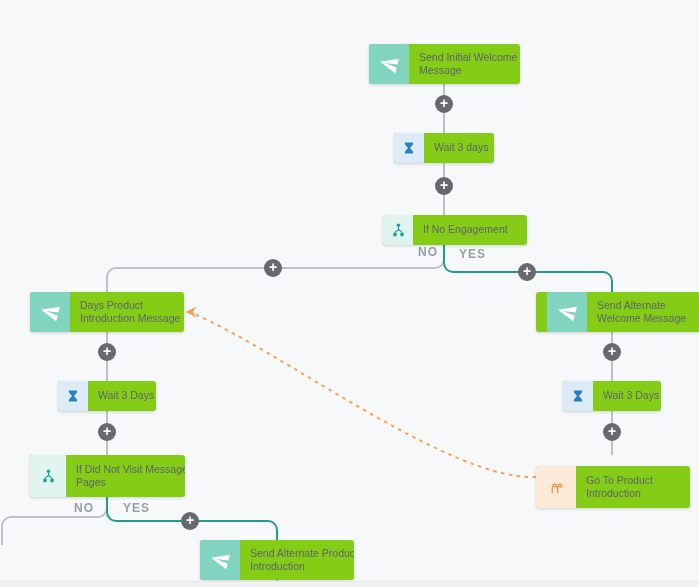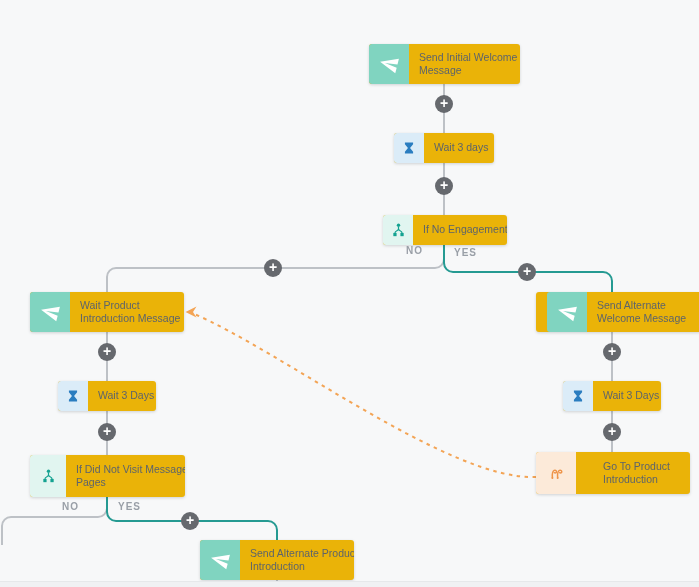--- a/index.html
+++ b/index.html
@@ -2,21 +2,21 @@
 <html><head>
 <meta charset="utf-8">
 <style>
   html,body{margin:0;padding:0;background:#f7f8f9;}
   .canvas{
     position:relative;width:699px;height:587px;background:#f7f8f9;
     overflow:hidden;font-family:"Liberation Sans",sans-serif;
   }
   svg.wires{position:absolute;left:0;top:0;z-index:1;}
   .node{
-    position:absolute;display:flex;align-items:stretch;background:#eab308;
+    position:absolute;display:flex;align-items:stretch;background:#84cc16;
     border-radius:3px;box-shadow:0 1px 3px rgba(50,60,70,0.20);z-index:2;cursor:pointer;
   }
   .node-icon{
     flex:0 0 auto;display:flex;align-items:center;justify-content:center;
     border-radius:3px 0 0 3px;
   }
   .icon-40{width:40px;} .icon-36{width:36px;} .icon-30{width:30px;}
   .bg-send{background:#80d4c0;}
   .bg-wait{background:#dbecf8;}
   .bg-if{background:#e1f5f0;}
@@ -24,21 +24,21 @@
   .node-label{
     flex:1;display:flex;align-items:center;padding:0 2px 0 10px;
     font-size:10.5px;line-height:13.5px;color:#5d646b;white-space:pre;overflow:hidden;
   }
   .plus{
     position:absolute;width:18px;height:18px;border-radius:50%;background:#66696e;
     color:#fff;font-size:14px;font-weight:700;line-height:17px;text-align:center;
     z-index:3;cursor:pointer;user-select:none;
   }
   .branch-label{
-    position:absolute;width:32px;text-align:left;font-size:10px;font-weight:700;
+    position:absolute;width:32px;text-align:right;font-size:12px;font-weight:700;
     letter-spacing:1px;color:#999fa7;z-index:3;
   }
   .bottom-band{
     position:absolute;left:0;right:0;bottom:0;height:5px;background:#f0f1f3;
     border-top:1px solid #e6e8ea;z-index:4;
   }
 </style>
 </head>
 <body>
 
@@ -79,39 +79,39 @@
 
   <div class="node" style="left:394px;top:133px;width:100px;height:30px;">
     <div class="node-icon icon-30 bg-wait">
       <svg width="14" height="14" viewBox="0 0 24 24">
           <path d="M5,2.5 H19 V5.5 L13.8,12 19,18.5 V21.5 H5 V18.5 L10.2,12 5,5.5 Z" fill="#2a7dc0"></path>
         </svg>
     </div>
     <div class="node-label">Wait 3 days</div>
   </div>
 
-  <div class="node" style="left:383px;top:215px;width:124px;height:30px;justify-content:center;">
+  <div class="node" style="left:383px;top:215px;width:144px;height:30px;justify-content:center;">
     <div class="node-icon icon-30 bg-if">
       <svg width="17" height="17" viewBox="0 0 24 24" fill="none" stroke="#14a291">
         <circle cx="12" cy="4.6" r="2.4" fill="#14a291" stroke="none"></circle>
         <path d="M12,7 V10 C12,12.8 7,12 7,15.6 M12,10 C12,12.8 17,12 17,15.6" stroke-width="1.7"></path>
         <rect x="4.7" y="15.4" width="4.6" height="4.6" fill="#14a291" stroke="none"></rect>
         <rect x="14.7" y="15.4" width="4.6" height="4.6" fill="#14a291" stroke="none"></rect>
       </svg>
     </div>
     <div class="node-label">If No Engagement</div>
   </div>
 
   <div class="node" style="left:30px;top:292px;width:154px;height:40px;">
     <div class="node-icon icon-40 bg-send">
       <svg width="20" height="20" viewBox="0 0 24 24">
           <path transform="rotate(14 12 12)" d="M22,21 L1,12 L22,3 L22,10 L7,12 L22,14 Z" fill="#ffffff"></path>
         </svg>
     </div>
-    <div class="node-label">Wait Product
+    <div class="node-label">Days Product
 Introduction Message</div>
   </div>
 
   <div class="node" style="left:536px;top:292px;width:154px;height:40px;padding-left:11px;">
     <div class="node-icon icon-40 bg-send">
       <svg width="20" height="20" viewBox="0 0 24 24">
           <path transform="rotate(14 12 12)" d="M22,21 L1,12 L22,3 L22,10 L7,12 L22,14 Z" fill="#ffffff"></path>
         </svg>
     </div>
     <div class="node-label">Send Alternate
@@ -142,21 +142,21 @@
         <circle cx="12" cy="4.6" r="2.4" fill="#14a291" stroke="none"></circle>
         <path d="M12,7 V10 C12,12.8 7,12 7,15.6 M12,10 C12,12.8 17,12 17,15.6" stroke-width="1.7"></path>
         <rect x="4.7" y="15.4" width="4.6" height="4.6" fill="#14a291" stroke="none"></rect>
         <rect x="14.7" y="15.4" width="4.6" height="4.6" fill="#14a291" stroke="none"></rect>
       </svg>
     </div>
     <div class="node-label">If Did Not Visit Message
 Pages</div>
   </div>
 
-  <div class="node" style="left:536px;top:452px;width:154px;height:42px;gap:17px;">
+  <div class="node" style="left:536px;top:466px;width:154px;height:42px;">
     <div class="node-icon icon-40 bg-goto">
       <svg width="18" height="18" viewBox="0 0 24 24" fill="none" stroke="#ee9449" stroke-linecap="round">
         <path d="M7.2,18.2 C6.8,13.8 7.3,9.8 9.6,8.6 C11.4,7.7 13,9 12.6,10.6 C12.3,11.9 10.8,12.3 9.9,11.6" stroke-width="2"></path>
         <circle cx="7.2" cy="18.6" r="1.3" fill="#ee9449" stroke="none"></circle>
         <path d="M14.2,18.2 C13.8,13.8 14.3,9.8 16.6,8.6 C18.4,7.7 20,9 19.6,10.6 C19.3,11.9 17.8,12.3 16.9,11.6" stroke-width="2"></path>
         <circle cx="14.2" cy="18.6" r="1.3" fill="#ee9449" stroke="none"></circle>
       </svg>
     </div>
     <div class="node-label">Go To Product
 Introduction</div>

